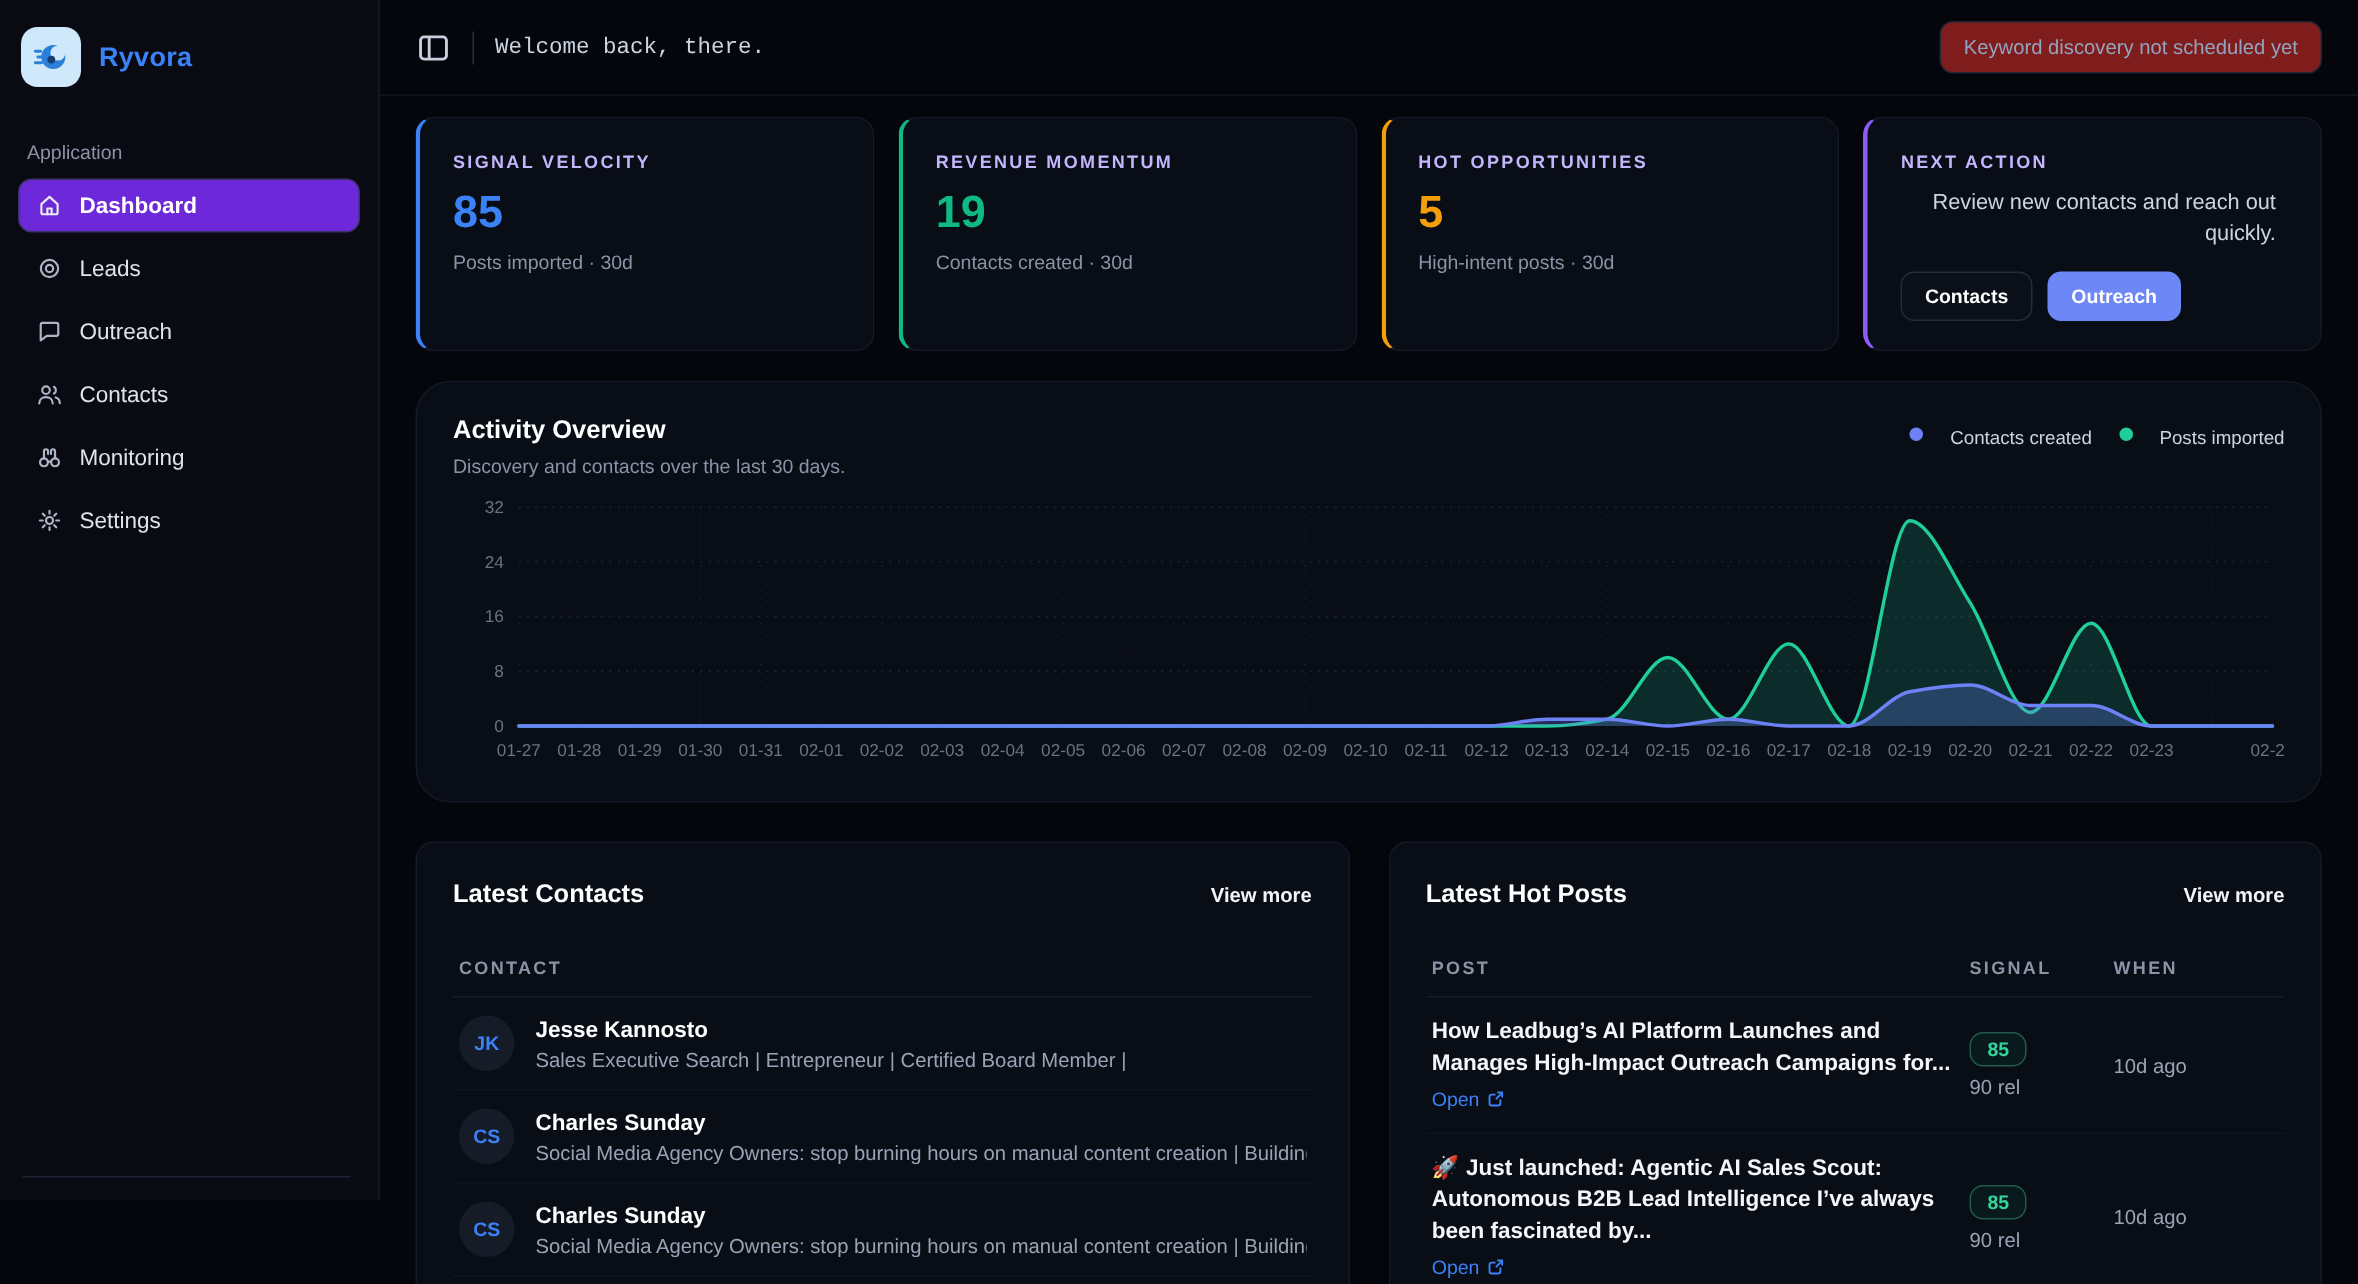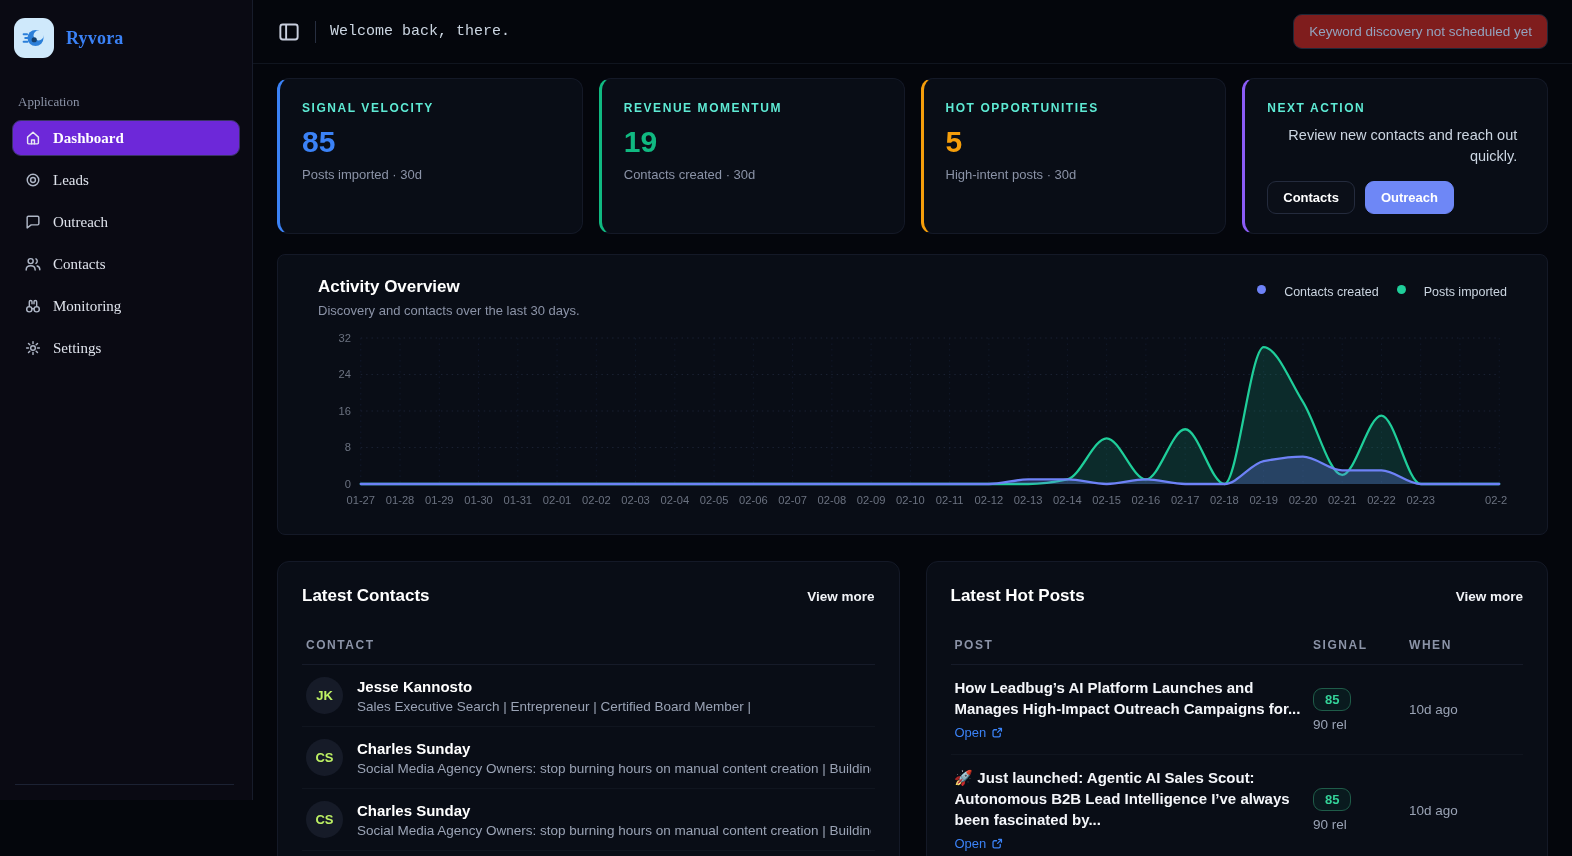--- a/index.html
+++ b/index.html
@@ -10,21 +10,20 @@
     font-family:"Liberation Sans","DejaVu Sans",sans-serif;
     display:flex;
   }
   
   .sidebar {
     width:253px; min-width:253px; height:800px;
     background:#0a0a13;
     border-right:1px solid #171c2b;
     padding:14px 12px;
     position:relative;
-    font-family:Liberation Serif, serif;
   }
   .brand { display:flex; align-items:center; gap:12px; padding:4px 4px 10px 2px; }
   .logo {
     width:40px; height:40px; border-radius:11px;
     background:#cfe9fb;
     display:flex; align-items:center; justify-content:center;
   }
   .brand-name { color:#3b82f6; font-size:18px; font-weight:bold; letter-spacing:.2px; }
   .section-label { color:#8b93a7; font-size:13px; margin:26px 6px 10px; }
   .nav { display:flex; flex-direction:column; gap:6px; }
@@ -66,36 +65,36 @@
   
   .stats-grid { display:grid; grid-template-columns:repeat(4,1fr); gap:16px; }
   .stat-card {
     background:#090d16;
     border:1px solid #141927;
     border-left:3px solid #3b82f6;
     border-radius:12px;
     padding:22px 22px;
     height:156px;
   }
-  .stat-label { color:#5eead4; font-size:12px; font-weight:bold; letter-spacing:.13em; }
+  .stat-label { color:#c4b5fd; font-size:12px; font-weight:bold; letter-spacing:.13em; }
   .stat-value { font-size:30px; font-weight:bold; margin-top:10px; line-height:1.1; }
   .stat-sub { color:#8b93a7; font-size:13px; margin-top:9px; }
   .na-text { color:#cbd5e1; font-size:14.5px; margin-top:10px; line-height:1.45; max-width:250px;text-align:right; }
   .btn-row { display:flex; gap:10px; margin-top:14px; }
   .btn {
     font-family:inherit; font-size:13px; font-weight:bold; color:#ffffff;
     background:#0b0f18; border:1px solid #242b3d; border-radius:9px;
     padding:8px 15px; cursor:pointer;
   }
   .btn.primary { background:#6e87f6; border-color:#6e87f6; }
   
   .chart-card {
     margin-top:20px;
-    background:#090d16; border:1px solid #141927; border-radius:8px;
-    padding:22px 40px 18px;
+    background:#090d16; border:1px solid #141927; border-radius:23px;
+    padding:22px 24px 18px;
   }
   .chart-head { display:flex; align-items:flex-start; }
   .chart-title { color:#ffffff; font-size:17px; font-weight:bold; }
   .chart-subtitle { color:#8b93a7; font-size:13px; margin-top:6px; }
   .legend { margin-left:auto; display:flex; gap:18px; align-items:center; padding-top:8px; }
   .legend-item { display:flex; gap:18px; color:#cbd5e1; font-size:12.5px; }
   .legend-dot { width:9px; height:9px; border-radius:50%; background:#888; }
   .chart-wrap { margin-top:14px; }
   .chart-wrap svg { display:block; width:100%; height:184px; }
   
@@ -113,21 +112,21 @@
     border-bottom:1px solid #161b29;
   }
   .posts-head { display:grid; grid-template-columns:1fr 96px 110px; }
   .contact-row {
     display:flex; align-items:center; gap:14px;
     padding:10px 4px; border-bottom:1px solid #10151f;
     height:62px;
   }
   .avatar {
     width:37px; height:37px; min-width:37px; border-radius:50%;
-    background:#161b28; color:#bef264;
+    background:#161b28; color:#3b82f6;
     display:flex; align-items:center; justify-content:center;
     font-size:13px; font-weight:bold;
   }
   .contact-meta { overflow:hidden; flex:1; }
   .contact-name { color:#ffffff; font-size:15px; font-weight:bold; }
   .contact-sub { color:#9aa3b5; font-size:13.5px; margin-top:4px; white-space:nowrap; overflow:hidden; width:200%; }
   .post-row {
     display:grid; grid-template-columns:1fr 96px 110px; align-items:center;
     padding:13px 4px; border-bottom:1px solid #10151f;
   }

